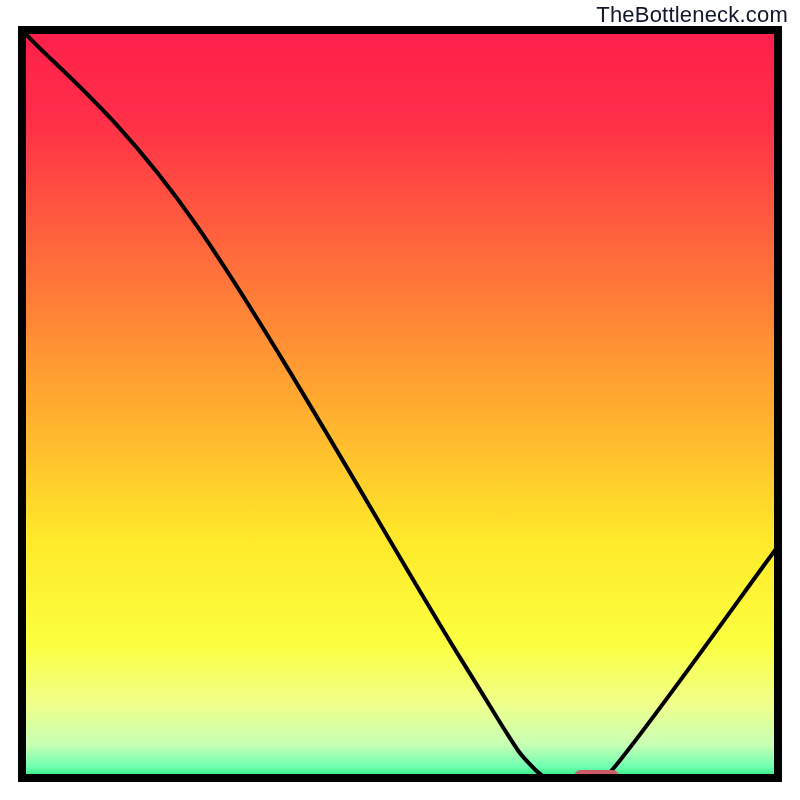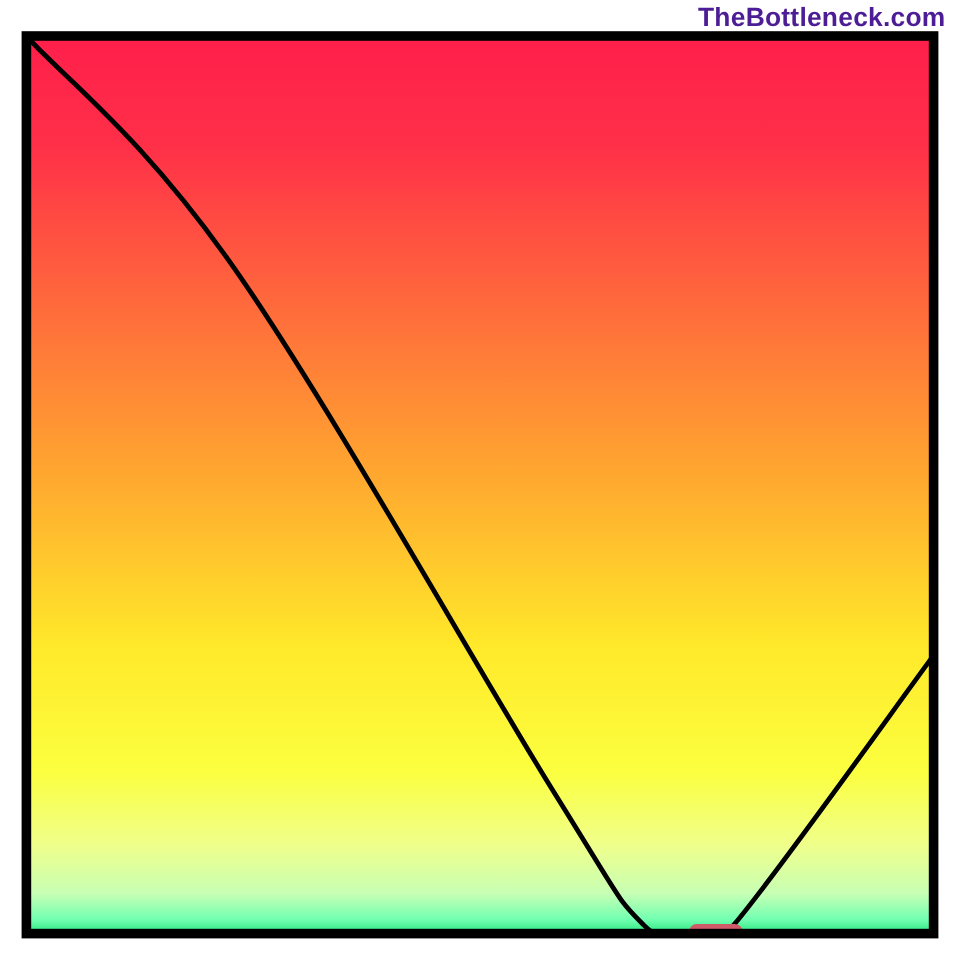--- a/index.html
+++ b/index.html
@@ -13,22 +13,22 @@
   .container {
     position: relative;
     width: 800px;
     height: 800px;
   }
   .watermark {
     position: absolute;
     top: 2px;
     right: 12px;
     font-size: 22px;
-    font-weight: 700;
-    color: #4c1d95;
+    font-weight: 400;
+    color: #0f172a;
     letter-spacing: 0.2px;
     text-align: center;
   }
   svg {
     display: block;
   }
 </style>
 </head>
 <body>
 

